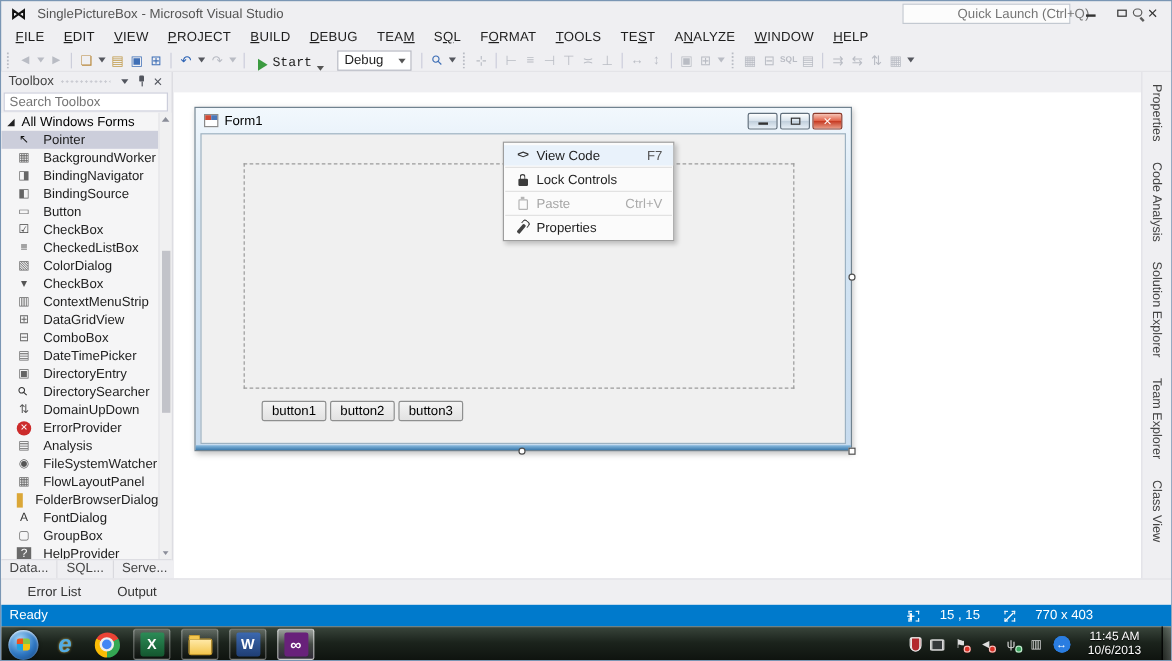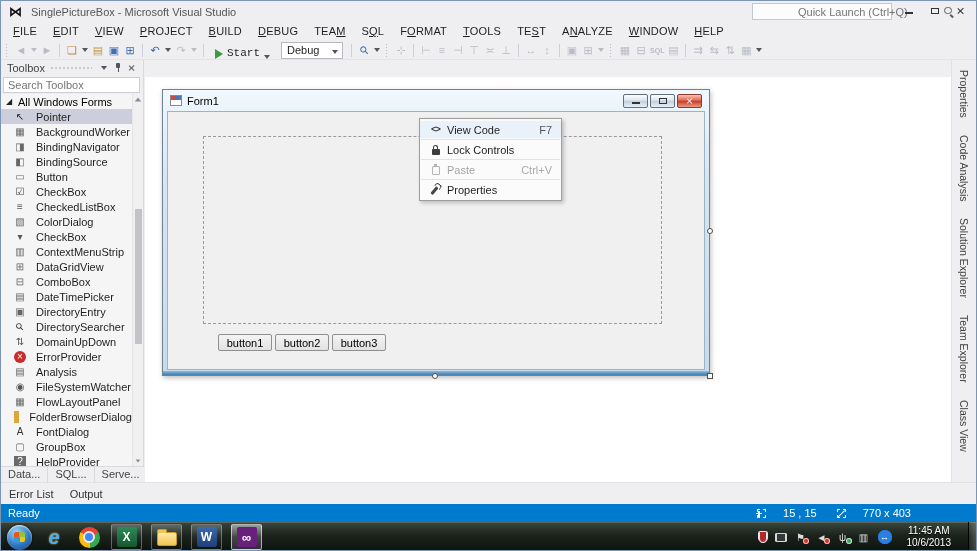--- a/index.html
+++ b/index.html
@@ -118,21 +118,21 @@
   .i-lock::before{content:'';position:absolute;left:1px;top:-4px;width:3.6px;height:4px;border:1.4px solid #3C3C3C;border-bottom:none;border-radius:3px 3px 0 0;}
   .i-clip{position:relative;width:8px;height:9px;border:1.3px solid #B5B5B5;border-radius:1px;margin-top:1px;}
   .i-clip::before{content:'';position:absolute;left:1.2px;top:-2.5px;width:3px;height:2px;background:#B5B5B5;}
   .i-wrench{position:relative;width:2.6px;height:9px;background:#444;border-radius:1px;transform:rotate(40deg);margin:1px 4px 0 2px;}
   .i-wrench::before{content:'';position:absolute;top:-4px;left:-1.9px;width:5px;height:4px;border:1.6px solid #444;border-bottom:none;border-radius:50% 50% 0 0;}
   
   .rightstrip{position:absolute;right:0;top:0;width:25px;height:100%;background:#EFEFF2;border-left:1px solid #E2E2E6;display:flex;flex-direction:column;align-items:center;padding-top:3px;}
   .v-tab{writing-mode:vertical-rl;color:#424242;font-size:10.5px;padding:7px 0;margin-bottom:3px;white-space:nowrap;}
   
   .bottompanel{position:absolute;left:0;top:481px;right:0;height:22px;background:#EFEFF2;display:flex;align-items:center;border-top:1px solid #E2E2E6;}
-  .bp-tab{padding:0 8px;color:#333;}
+  .bp-tab{padding:0 8px;color:#333;margin-left:14px;}
   
   .statusbar{position:absolute;left:0;top:503px;right:0;height:18px;background:#007ACC;color:#FFF;display:flex;align-items:center;}
   .sb-ready{padding-left:7px;}
   .sb-seg{display:flex;align-items:center;gap:17px;height:100%;padding:0 10px;}
   .sb-seg.pos{margin-left:auto;}
   .sb-seg.size{margin-right:55px;}
   .sb-sq{position:relative;width:9px;height:9px;border:1px dashed rgba(255,255,255,.9);}
   .sb-sq.plus::before{content:'';position:absolute;left:-2px;top:3.5px;width:6px;height:1.2px;background:#FFF;}
   .sb-sq.plus::after{content:'';position:absolute;left:.4px;top:1px;width:1.2px;height:6px;background:#FFF;}
   .sb-sq.diag::before{content:'';position:absolute;left:0;top:7px;width:10px;height:1.2px;background:#FFF;transform:rotate(-45deg);transform-origin:0 100%;}

